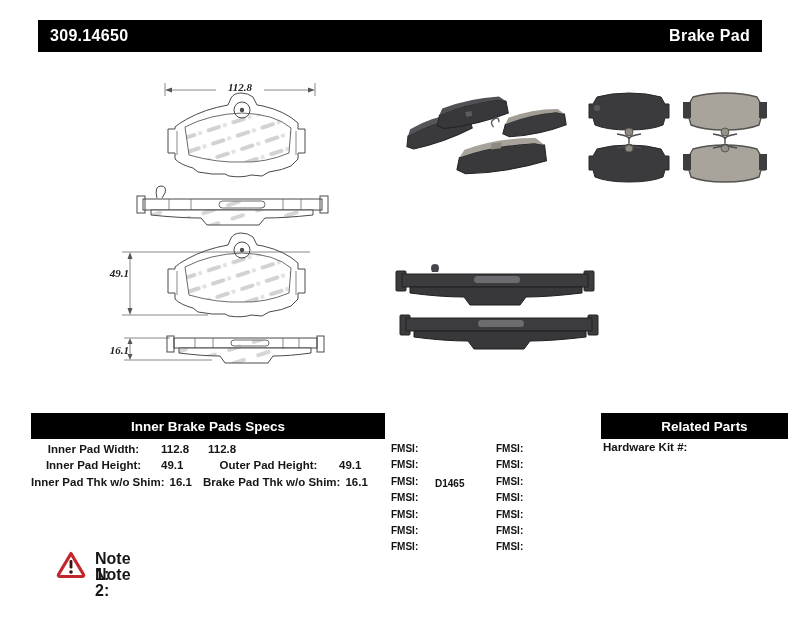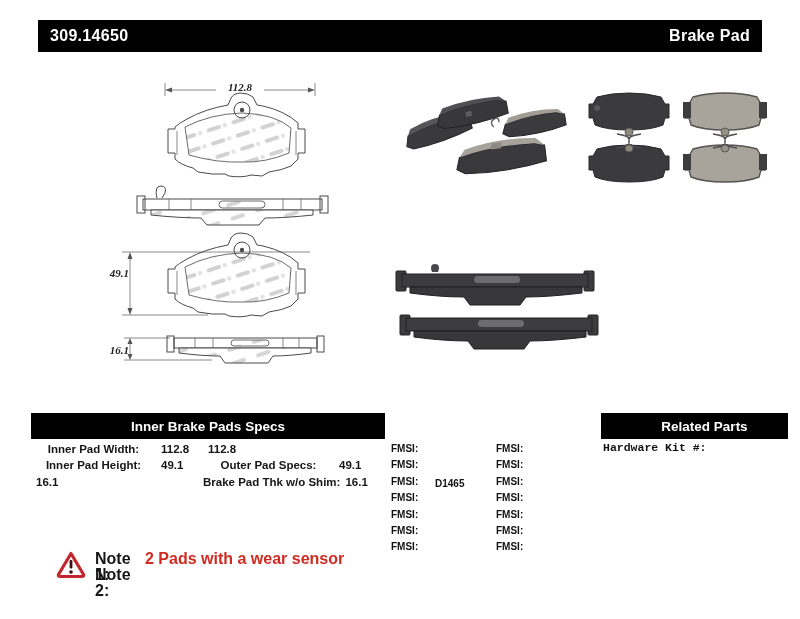--- a/index.html
+++ b/index.html
@@ -29,21 +29,21 @@
   .spec-col{top:441px;font-size:11.5px;font-weight:700;color:#161616;}
   .spec-row{display:flex;height:16.3px;line-height:16.3px;}
   .spec-row .lbl{flex:1;text-align:center;white-space:nowrap;}
   .spec-row .val{width:46px;text-align:left;padding-left:5px;white-space:nowrap;}
 
   .fmsi-col{top:441px;font-size:10px;font-weight:700;}
   .fmsi-row{display:flex;height:16.4px;line-height:16.4px;}
   .fmsi-row .flbl{width:34px;}
   .fmsi-row .fval{padding-left:10px;white-space:nowrap;margin-top:35px;}
 
-  .related-col{top:441px;font-size:11.5px;font-weight:700;display:flex;font-family:Liberation Mono, monospace;}
+  .related-col{top:441px;font-size:11.5px;font-weight:700;display:flex;}
   .related-col .rval{padding-left:8px;}
 
   
   .note-block{left:95px;top:551px;font-size:16px;font-weight:700;}
   .note-line{display:flex;height:16px;line-height:16px;}
   .note-line .nlbl{width:44px;color:#161616;}
   .note-line .ntext{padding-left:6px;}
   .note-red{color:#cf2b22;}
 
   svg{display:block;}
@@ -229,33 +229,34 @@
   <div class="abs spec-col" style="left:31px;width:176px;">
     <div class="spec-row">
       <span class="lbl">Inner Pad Width:</span>
       <span class="val">112.8</span>
     </div>
     <div class="spec-row">
       <span class="lbl">Inner Pad Height:</span>
       <span class="val">49.1</span>
     </div>
     <div class="spec-row">
+      <span class="lbl">Inner Pad Thk w/o Shim:</span>
       <span class="val">16.1</span>
     </div>
     <div class="spec-row">
       <span class="val"></span>
     </div>
   </div>
 
   <div class="abs spec-col" style="left:203px;width:182px;">
     <div class="spec-row">
       <span class="val">112.8</span>
     </div>
     <div class="spec-row">
-      <span class="lbl">Outer Pad Specs:</span>
+      <span class="lbl">Outer Pad Height:</span>
       <span class="val">49.1</span>
     </div>
     <div class="spec-row">
       <span class="lbl">Brake Pad Thk w/o Shim:</span>
       <span class="val">16.1</span>
     </div>
   </div>
 
   <div class="abs fmsi-col" style="left:391px;width:100px;">
     <div class="fmsi-row">
@@ -324,21 +325,20 @@
   </div>
 
   <svg class="abs" style="left:56px;top:551px;" width="30" height="28" viewBox="0 0 30 28">
     <path d="M15,2.5 L27.5,23.5 Q28.2,25.5 25.8,25.5 L4.2,25.5 Q1.8,25.5 2.5,23.5 Z" fill="#ffffff" stroke="#c1272d" stroke-width="3.2" stroke-linejoin="round"></path>
     <rect x="13.6" y="9" width="2.8" height="8.5" rx="1.2" fill="#43100f"></rect>
     <circle cx="15" cy="21" r="1.8" fill="#43100f"></circle>
   </svg>
   <div class="abs note-block">
     <div class="note-line">
       <span class="nlbl">Note 1:</span>
-      <span class="ntext note-red">2 Pads with a wear sensor</span>
     </div>
     <div class="note-line">
       <span class="nlbl">Note 2:</span>
       <span class="ntext note-red"></span>
     </div>
   </div>
 
 </div>
 
 </body></html>

